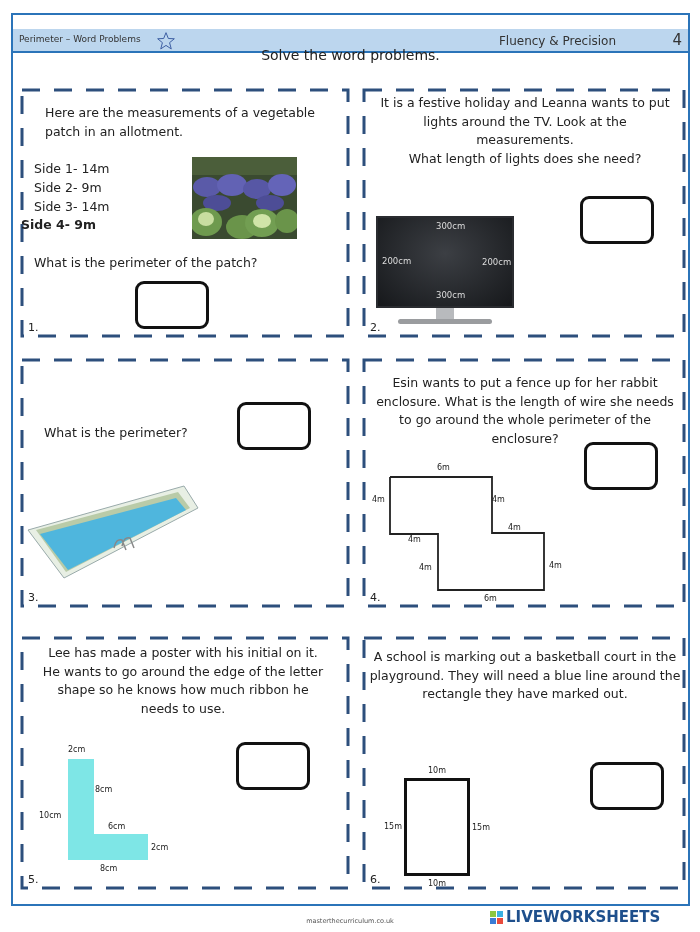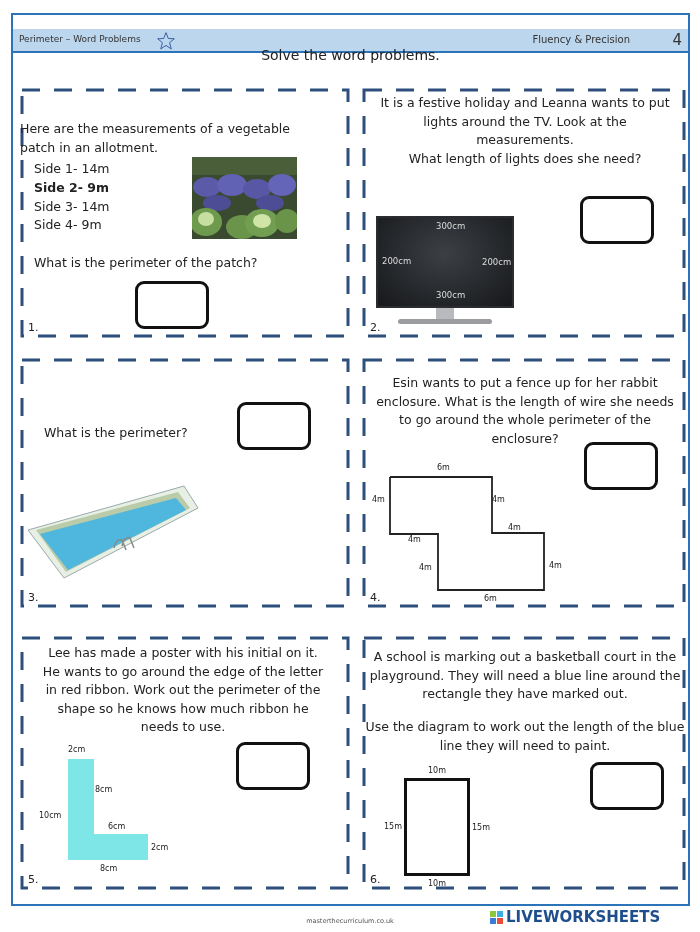--- a/index.html
+++ b/index.html
@@ -1,21 +1,21 @@
 <!DOCTYPE html>
 <html><head>
 <meta charset="utf-8">
 <style>
   * { box-sizing: border-box; margin: 0; padding: 0; }
   body { width: 700px; height: 932px; background: #ffffff; font-family: "DejaVu Sans", sans-serif; color: #222; position: relative; overflow: hidden; }
   .frame { position: absolute; left: 11px; top: 13px; width: 679px; height: 893px; border: 2px solid #2b74b9; }
   .header { position: absolute; left: 0; top: 0; width: 100%; height: 24px; background: #bcd6ee; border-bottom: 2px solid #2b74b9; margin-top: 14px; }
   .h-title { position: absolute; left: 6px; top: 5px; font-size: 9px; color: #333; }
   .h-star { position: absolute; left: 143px; top: 2px; width: 20px; height: 20px; }
-  .h-right { position: absolute; right: 58px; top: 5px; font-size: 10px; color: #333; }
+  .h-right { position: absolute; right: 72px; top: 5px; font-size: 12px; color: #333; }
   .h-num { position: absolute; right: 6px; top: 2px; font-size: 15px; color: #333; }
   .instruction { position: absolute; left: 0; top: 32px; width: 100%; text-align: center; font-size: 14px; color: #222; }
   .card { position: absolute; width: 330px; height: 250px; }
   .card .border { position: absolute; inset: 0; }
   .card .qnum { position: absolute; left: 8px; bottom: 4px; font-size: 11px; color: #222; }
   .qtext { position: absolute; font-size: 12.5px; line-height: 18.5px; color: #222; }
   .center { text-align: center; }
   .ansbox { position: absolute; width: 74px; height: 48px; border: 3px solid #111; border-radius: 9px; background: #fff; }
   .lbl { position: absolute; font-size: 8px; color: #222; white-space: nowrap; text-align: center; }
   .tvlbl { position: absolute; font-size: 8.5px; color: #ddd; white-space: nowrap; }
@@ -37,25 +37,25 @@
     <span class="h-right">Fluency &amp; Precision</span>
     <span class="h-num">4</span>
   </div>
   <div class="instruction">Solve the word problems.</div>
 </div>
 
 <div class="card" style="left:20px; top:88px;">
   <svg class="border" width="330" height="250">
     <rect x="2" y="2" width="326" height="246" fill="none" stroke="#2d4f7c" stroke-width="3" stroke-dasharray="18,14"></rect>
   </svg>
-  <div class="qtext" style="left:0; top:16px; width:290px;margin-top:16px;">Here are the measurements of a vegetable patch in an allotment.</div>
+  <div class="qtext" style="left:25px; top:16px; width:290px;">Here are the measurements of a vegetable patch in an allotment.</div>
   <div class="qtext" style="left:14px; top:72px;">Side 1- 14m</div>
-  <div class="qtext" style="left:14px; top:91px;font-weight:bold;">Side 2- 9m</div>
+  <div class="qtext" style="left:14px; top:91px;">Side 2- 9m</div>
   <div class="qtext" style="left:14px; top:110px;">Side 3- 14m</div>
-  <div class="qtext" style="left:14px; top:128px;">Side 4- 9m</div>
+  <div class="qtext" style="left:1px; top:128px;font-weight:bold;">Side 4- 9m</div>
   <svg style="position:absolute; left:172px; top:69px;" width="105" height="82">
     <rect width="105" height="82" fill="#3a4a30"></rect>
     <rect y="0" width="105" height="18" fill="#4b5e3a"></rect>
     <ellipse cx="15" cy="30" rx="14" ry="10" fill="#5a5aa8"></ellipse>
     <ellipse cx="40" cy="28" rx="15" ry="11" fill="#6262b4"></ellipse>
     <ellipse cx="65" cy="32" rx="14" ry="10" fill="#5757a5"></ellipse>
     <ellipse cx="90" cy="28" rx="14" ry="11" fill="#6464b8"></ellipse>
     <ellipse cx="25" cy="46" rx="14" ry="8" fill="#4d4d96"></ellipse>
     <ellipse cx="78" cy="46" rx="14" ry="8" fill="#4d4d96"></ellipse>
     <ellipse cx="14" cy="65" rx="16" ry="14" fill="#6e9a4e"></ellipse>
@@ -133,21 +133,20 @@
   <span class="qnum">4.</span>
 </div>
 
 <div class="card" style="left:20px; top:636px; height:254px;">
   <svg class="border" width="330" height="254">
     <rect x="2" y="2" width="326" height="250" fill="none" stroke="#2d4f7c" stroke-width="3" stroke-dasharray="18,14"></rect>
   </svg>
   <div class="qtext center" style="left:8px; top:8px; width:310px;">
     <div>Lee has made a poster with his initial on it.</div>
     <div>He wants to go around the edge of the letter</div>
-    <div>in red ribbon. Work out the perimeter of the</div>
     <div>shape so he knows how much ribbon he</div>
     <div>needs to use.</div>
   </div>
   <div class="ansbox" style="left:216px; top:106px;"></div>
   <svg style="position:absolute; left:0; top:0;" width="330" height="254">
     <polygon points="48,123 74,123 74,198 128,198 128,224 48,224" fill="#7ee6e6"></polygon>
   </svg>
   <span class="lbl" style="left:48px; top:109px;">2cm</span>
   <span class="lbl" style="left:75px; top:149px;">8cm</span>
   <span class="lbl" style="left:19px; top:175px;">10cm</span>
@@ -159,24 +158,20 @@
 
 <div class="card" style="left:362px; top:636px; height:254px;">
   <svg class="border" width="330" height="254">
     <rect x="2" y="2" width="320" height="250" fill="none" stroke="#2d4f7c" stroke-width="3" stroke-dasharray="18,14"></rect>
   </svg>
   <div class="qtext center" style="left:0; top:12px; width:326px;">
     <div>A school is marking out a basketball court in the</div>
     <div>playground. They will need a blue line around the</div>
     <div>rectangle they have marked out.</div>
   </div>
-  <div class="qtext center" style="left:0; top:82px; width:326px;">
-    <div>Use the diagram to work out the length of the blue</div>
-    <div>line they will need to paint.</div>
-  </div>
   <div class="ansbox" style="left:228px; top:126px;"></div>
   <div style="position:absolute; left:42px; top:142px; width:66px; height:98px; border:3px solid #111;"></div>
   <span class="lbl" style="left:66px; top:130px;">10m</span>
   <span class="lbl" style="left:22px; top:186px;">15m</span>
   <span class="lbl" style="left:110px; top:187px;">15m</span>
   <span class="lbl" style="left:66px; top:243px;">10m</span>
   <span class="qnum">6.</span>
 </div>
 
 <div class="footer-url">masterthecurriculum.co.uk</div>

